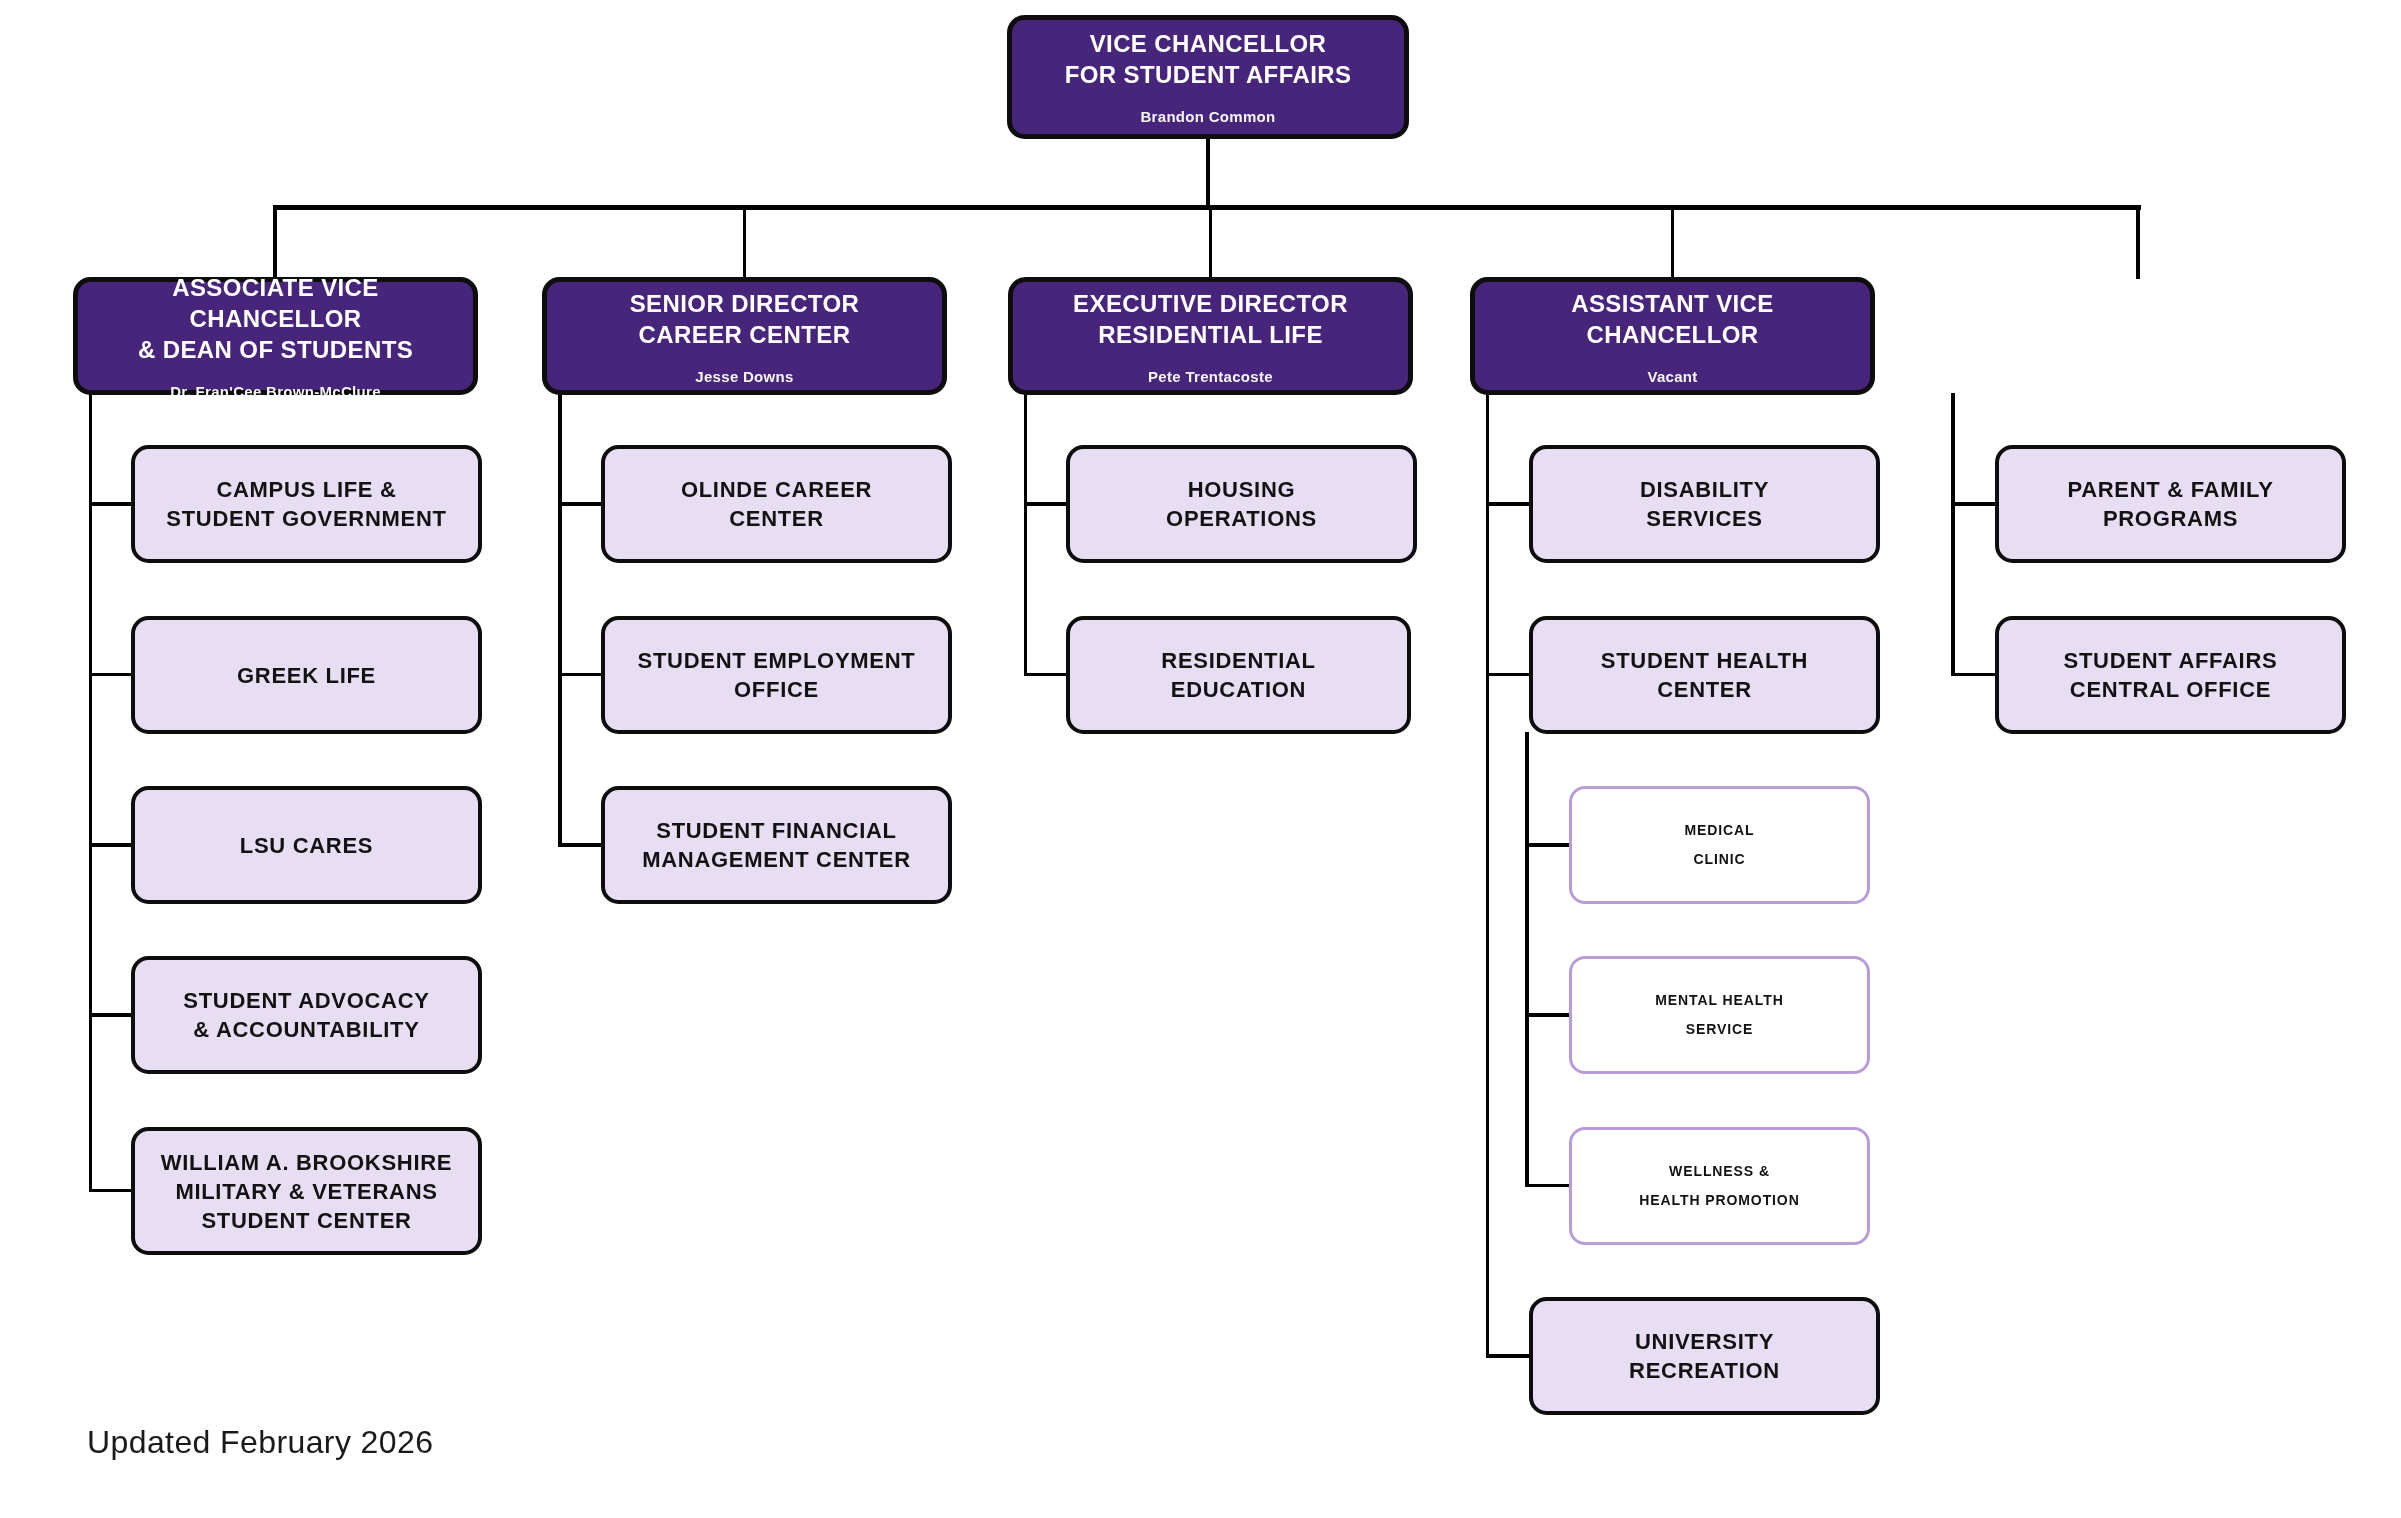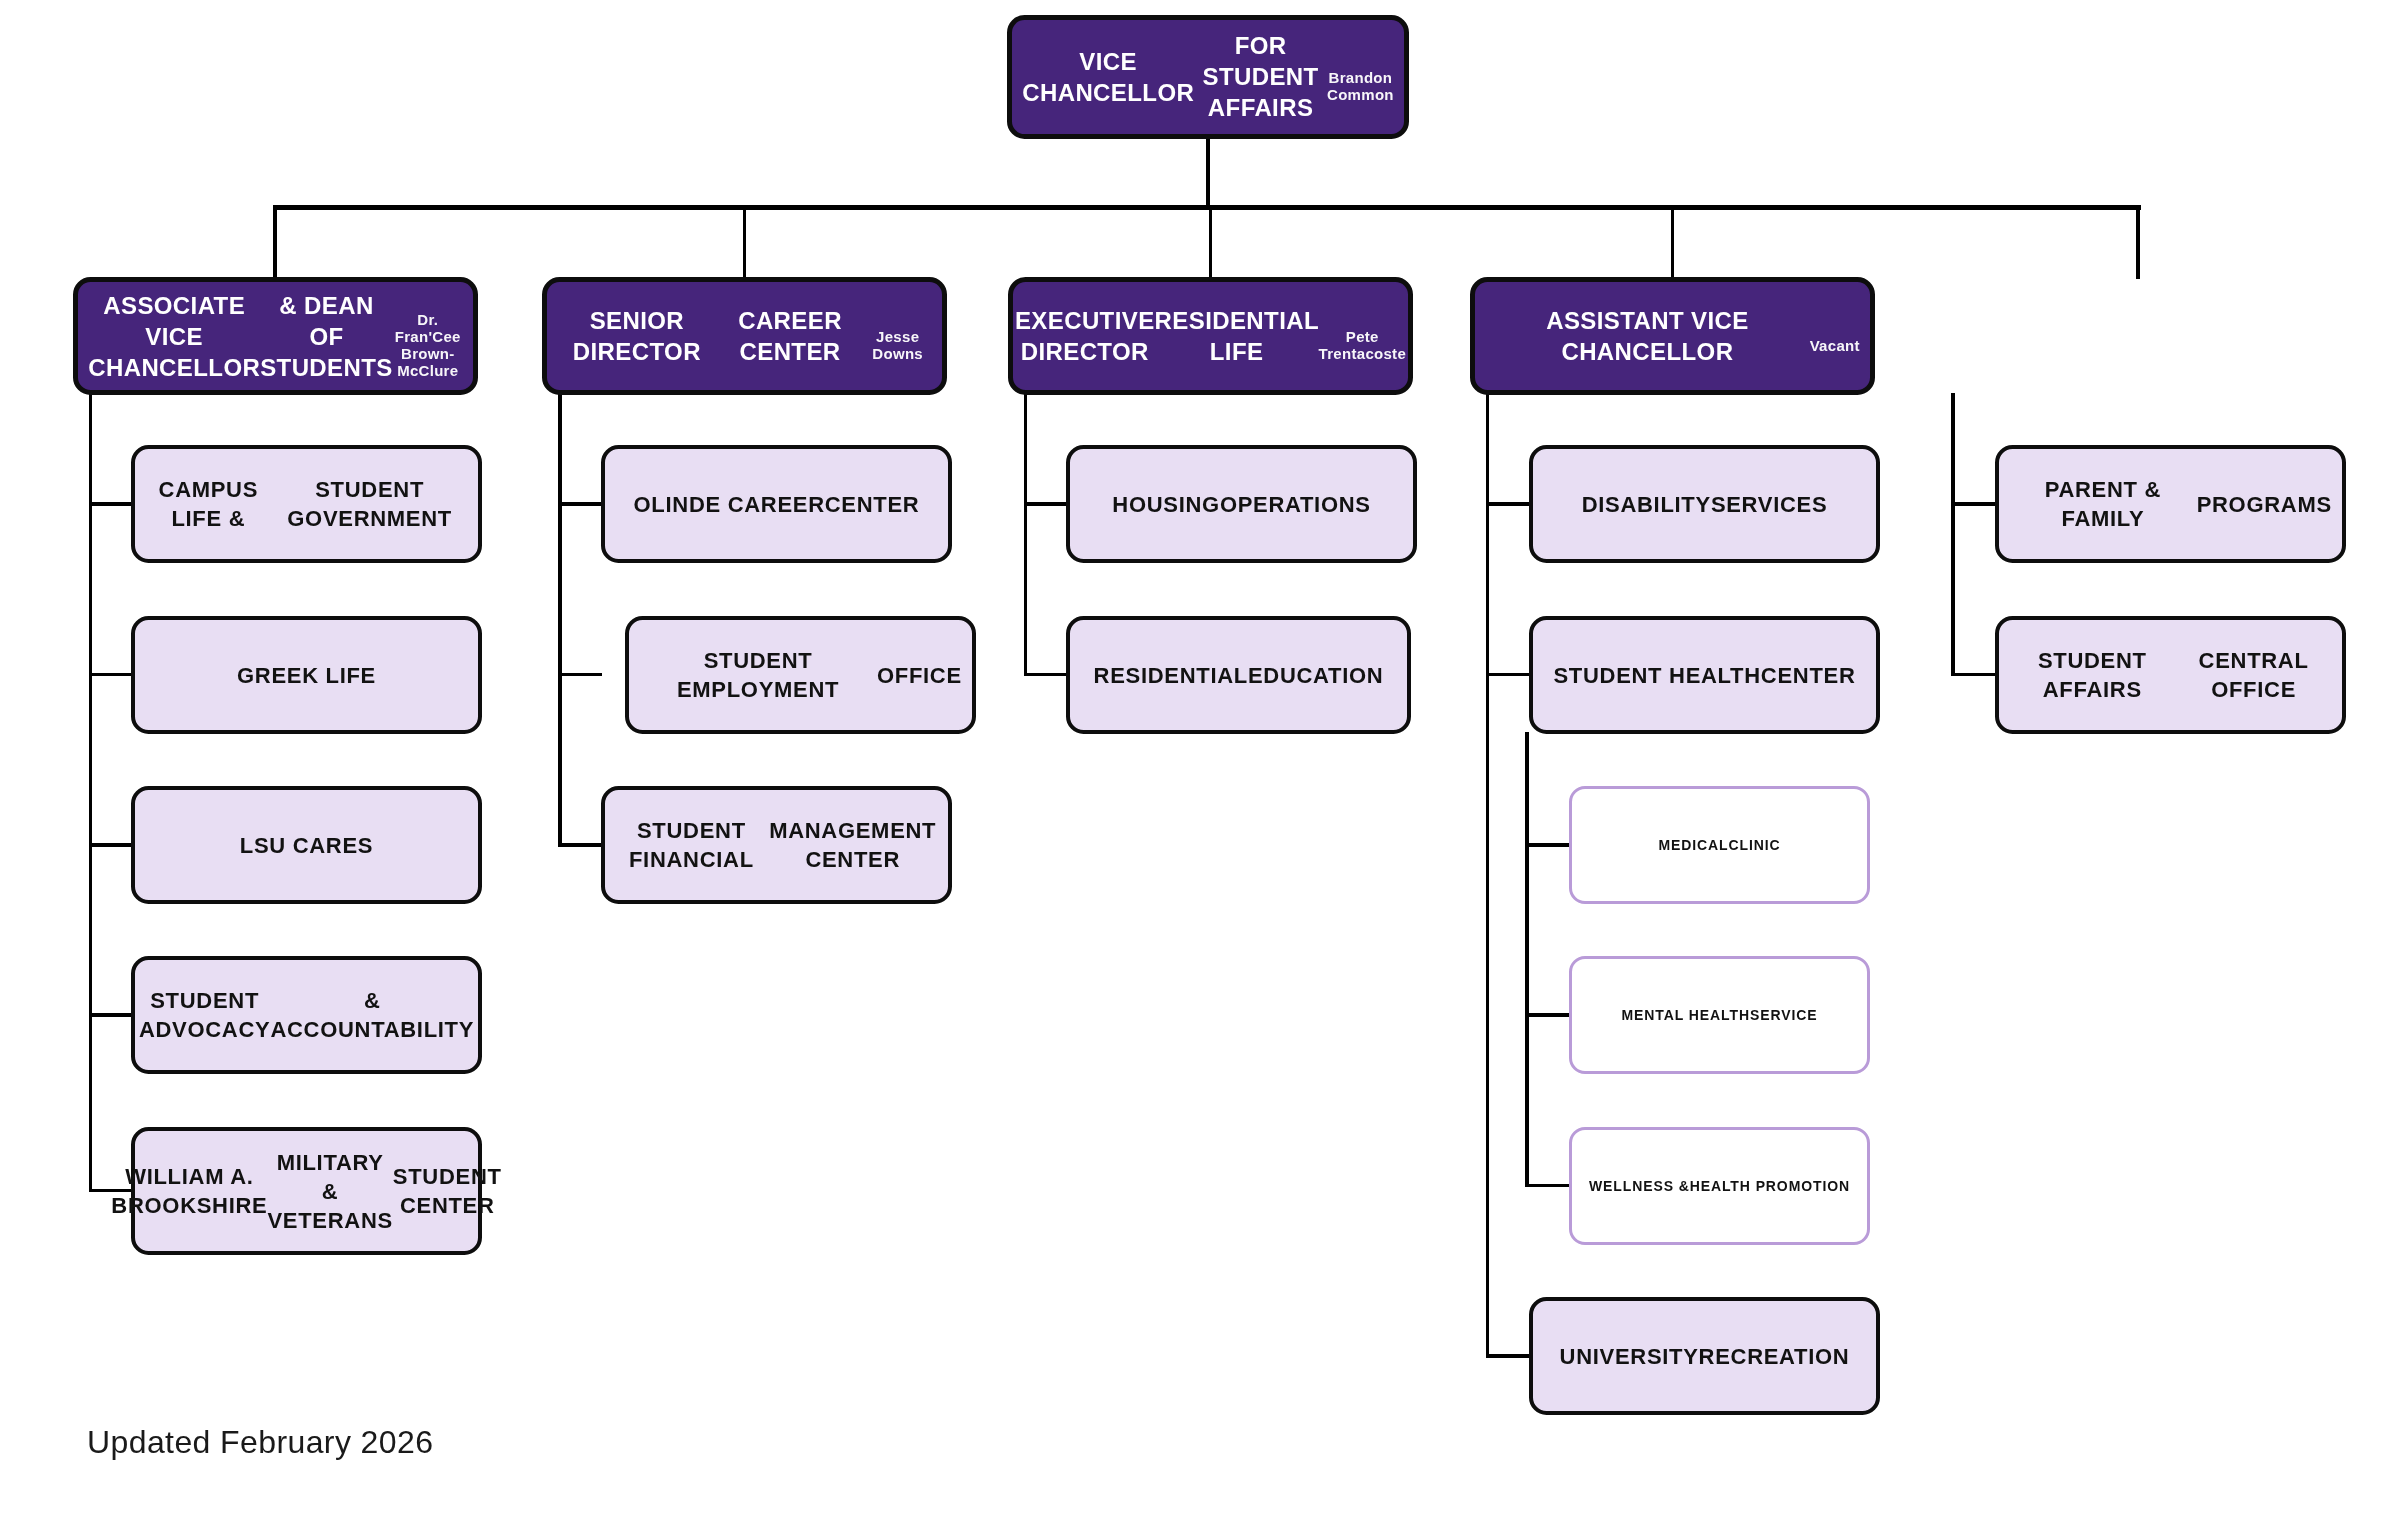--- a/index.html
+++ b/index.html
@@ -1,21 +1,21 @@
 <!DOCTYPE html>
 <html style="--purple: #46257b; --lav: #e8def3; --subb: #b99bd8; --outline: #0d0d0d; --text-dark: #121212; --text-light: #ffffff;font-size:11.6px"><head>
 <meta charset="utf-8">
 <title>Org Chart</title>
 <style>
   html,body{margin:0;padding:0;background:#ffffff;}
   body{width:2401px;height:1518px;overflow:hidden;font-family:"Liberation Sans",sans-serif;}
   #canvas{position:relative;width:2401px;height:1518px;background:#fff;}
   #wires{position:absolute;left:0;top:0;width:2401px;height:1518px;}
   #nodes{position:absolute;left:0;top:0;width:2401px;height:1518px;}
-  .node{position:absolute;box-sizing:border-box;display:flex;
+  .node{position:absolute;box-sizing:border-box;display:flex;flex-direction:column;
         justify-content:center;align-items:center;text-align:center;padding:5.8px 10.2px;}
   .purple{background:var(--purple,#46257b);border:5.1px solid var(--outline,#0d0d0d);
           border-radius:17.5px;color:var(--text-light,#fff);}
   .lav{background:var(--lav,#e8def3);border:4.4px solid var(--outline,#0d0d0d);
        border-radius:17.5px;color:var(--text-dark,#121212);}
   .sub{background:#ffffff;border:3.6px solid var(--subb,#b99bd8);
        border-radius:16px;color:var(--text-dark,#121212);}
   .title{font-size:24px;font-weight:700;line-height:31px;letter-spacing:0.4px;}
   .pname{font-size:15px;font-weight:700;letter-spacing:0.3px;margin-top:18px;opacity:.96;}
   .clabel{font-size:22px;font-weight:700;line-height:29px;letter-spacing:0.7px;}
@@ -92,21 +92,21 @@
       </div>
       <div class="node purple" style="left: 542px; top: 277px; width: 405px; height: 118px;">
         <div class="title">SENIOR DIRECTOR</div>
         <div class="title">CAREER CENTER</div>
         <div class="pname">Jesse Downs</div>
       </div>
       <div class="node lav" style="left: 601px; top: 445px; width: 351px; height: 118px;">
         <div class="clabel">OLINDE CAREER</div>
         <div class="clabel">CENTER</div>
       </div>
-      <div class="node lav" style="left: 601px; top: 616px; width: 351px; height: 118px; margin-left: 24px;">
+      <div class="node lav" style="left: 601px; top: 616px; width: 351px; height: 118px;">
         <div class="clabel">STUDENT EMPLOYMENT</div>
         <div class="clabel">OFFICE</div>
       </div>
       <div class="node lav" style="left: 601px; top: 786px; width: 351px; height: 118px;">
         <div class="clabel">STUDENT FINANCIAL</div>
         <div class="clabel">MANAGEMENT CENTER</div>
       </div>
       <div class="node purple" style="left: 1008px; top: 277px; width: 405px; height: 118px;">
         <div class="title">EXECUTIVE DIRECTOR</div>
         <div class="title">RESIDENTIAL LIFE</div>

